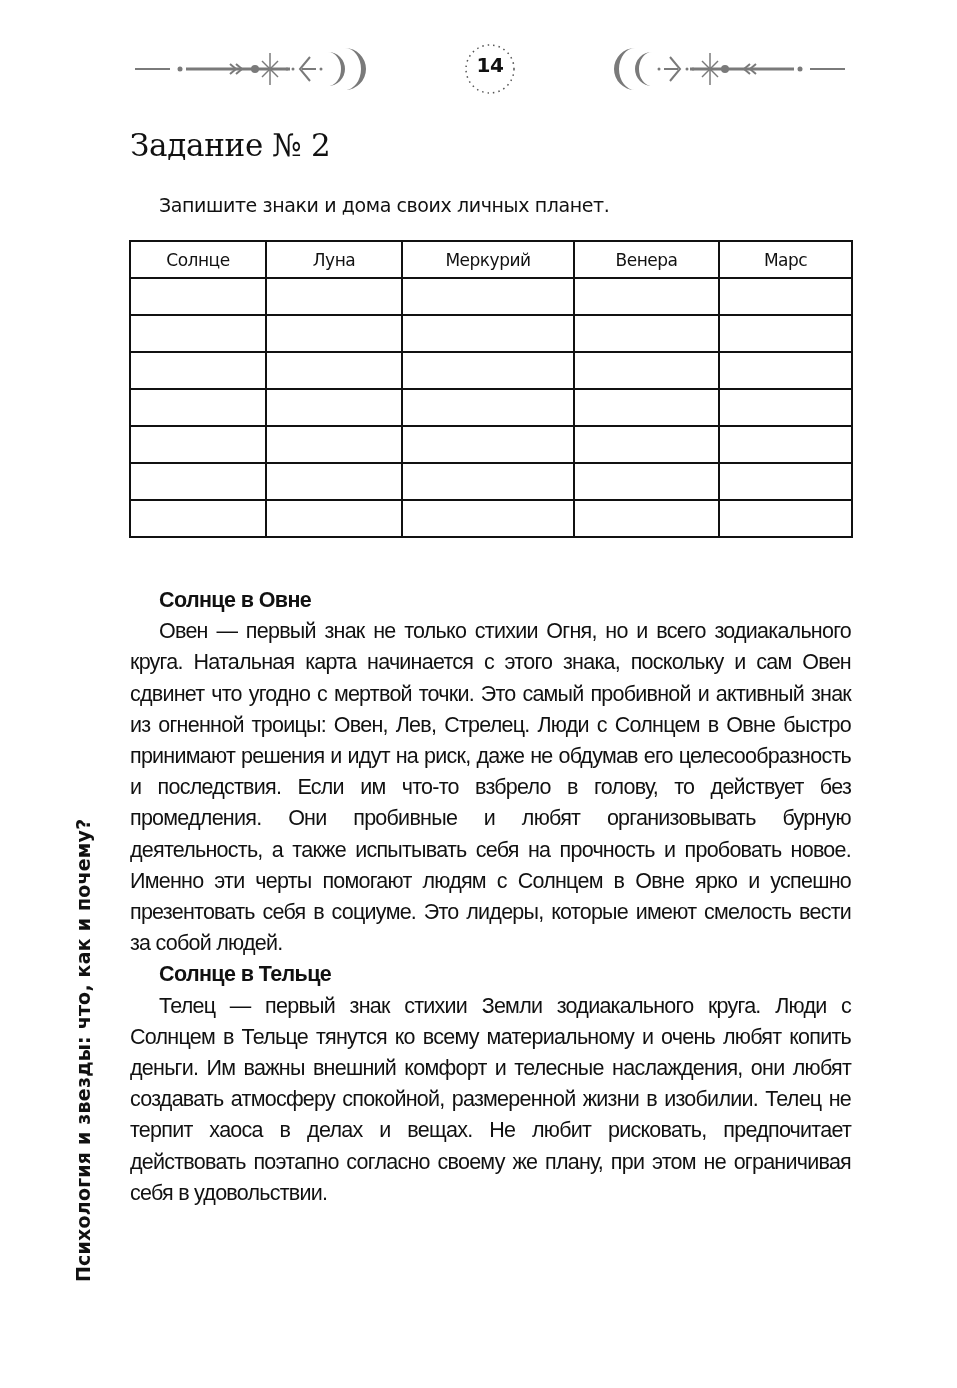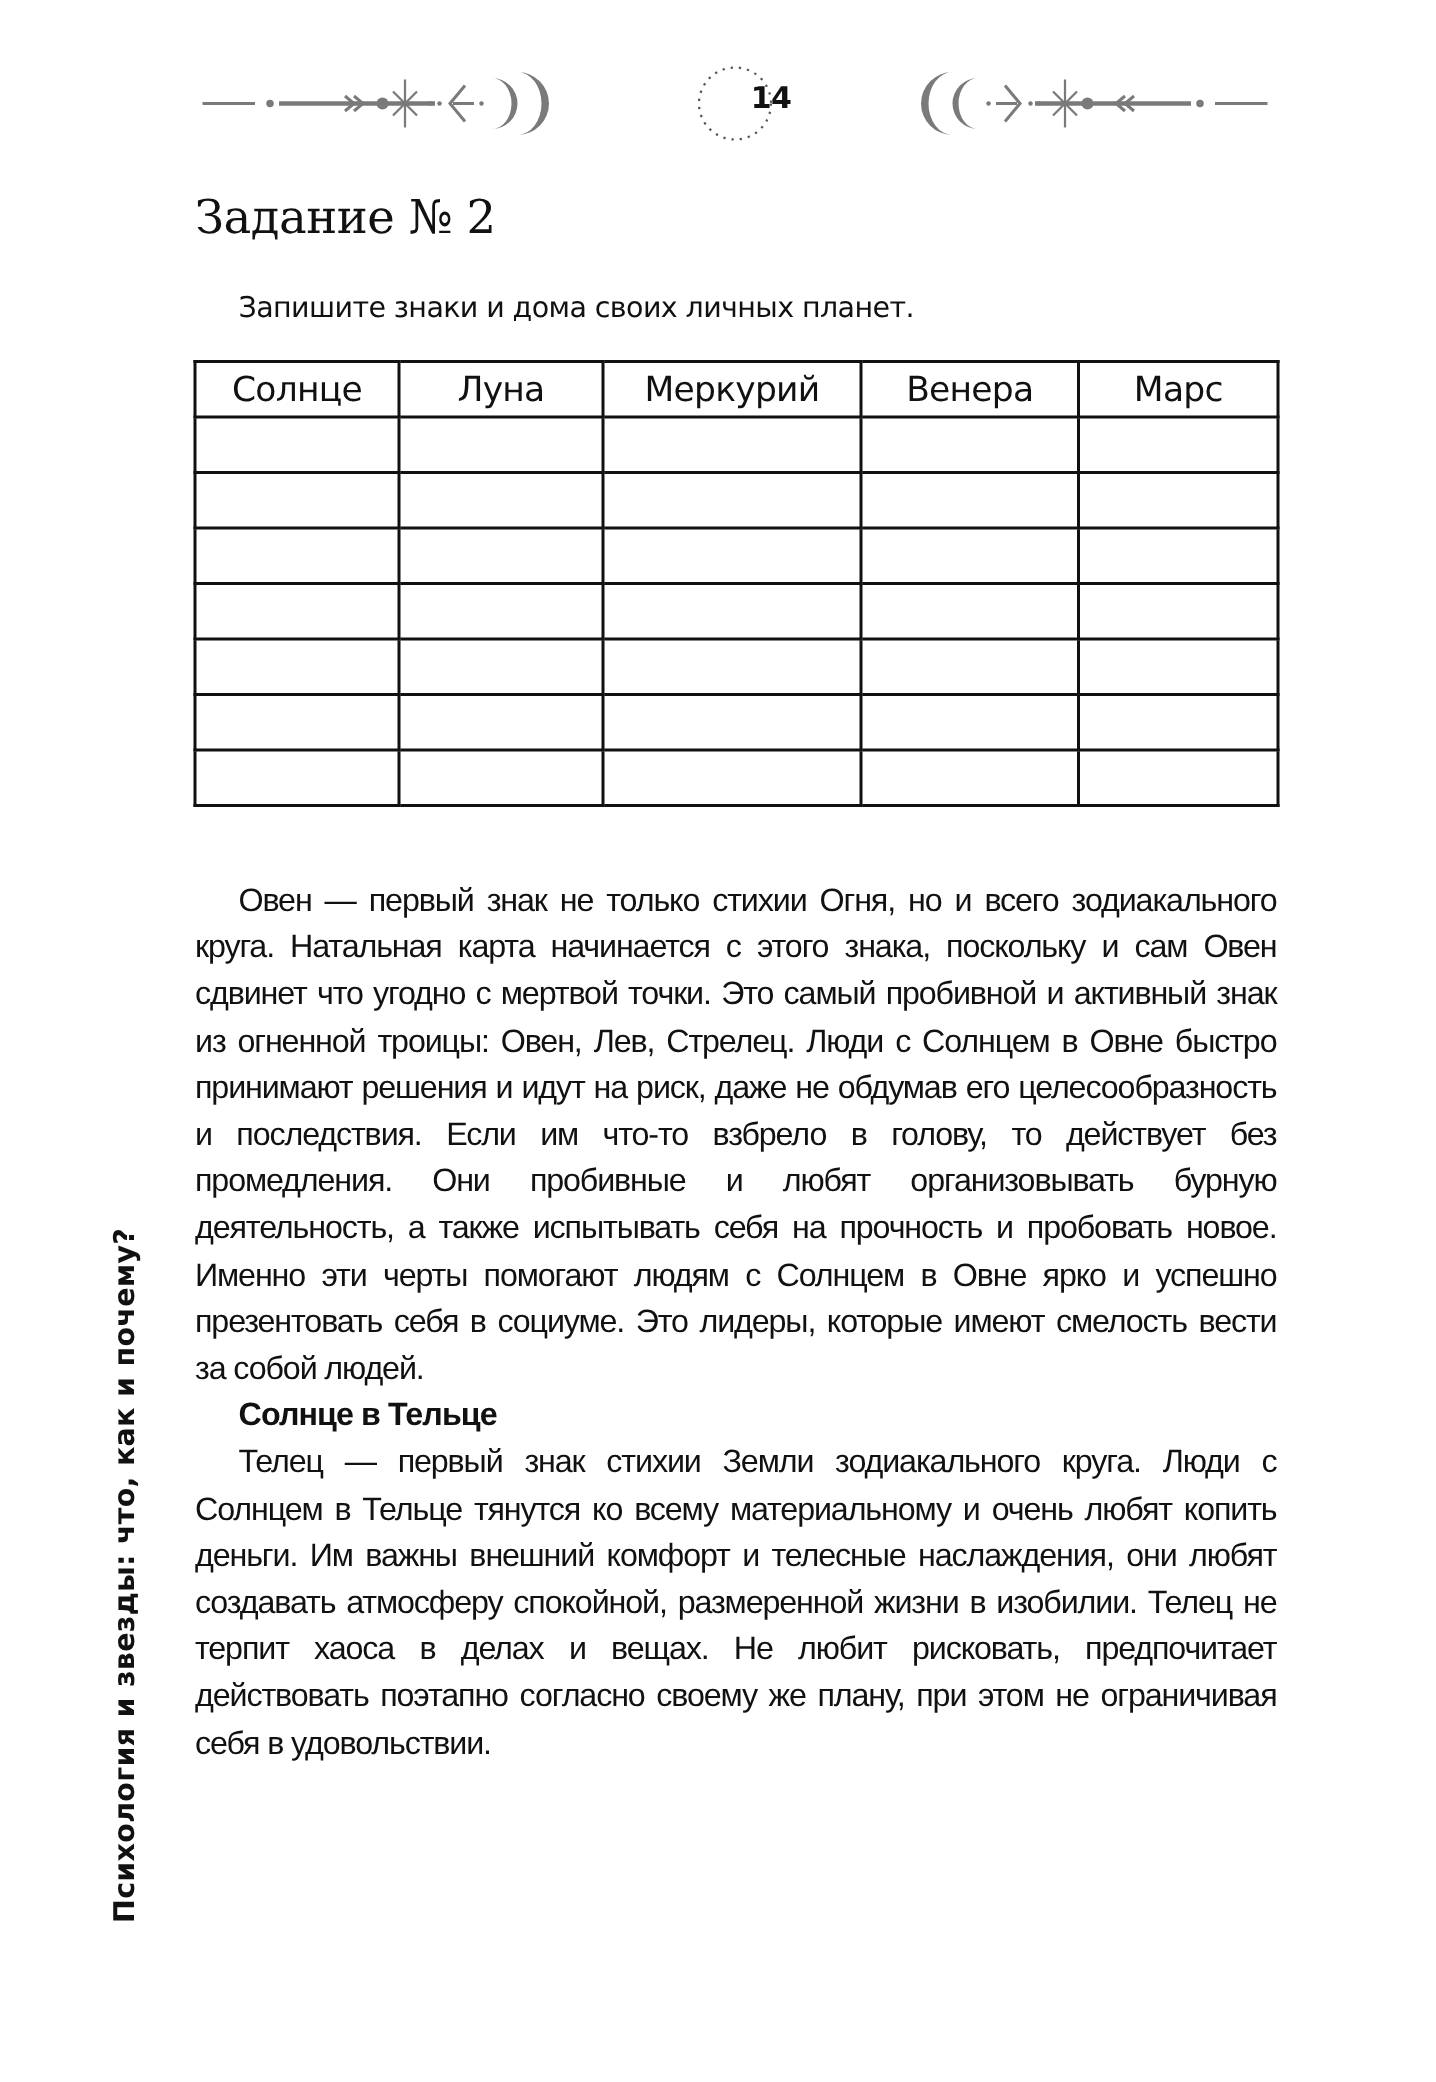--- a/index.html
+++ b/index.html
@@ -5,21 +5,21 @@
   html, body { margin: 0; padding: 0; background: #ffffff; }
   body {
     width: 957px; height: 1388px; position: relative; overflow: hidden;
     font-family: "Liberation Sans Narrow", "Liberation Sans", sans-serif;
     color: #111;
   }
   .ornament {
     position: absolute; left: 130px; top: 36px; width: 720px; height: 64px;
   }
   .page-num {
-    position: absolute; left: 489px; top: 53px; width: 50px; text-align: center;
+    position: absolute; left: 465px; top: 53px; width: 50px; text-align: center;
     font-family: "DejaVu Sans", sans-serif; font-weight: bold; font-size: 20px;
     color: #111; letter-spacing: -0.5px;
   }
   .title {
     position: absolute; left: 130px; top: 127px;
     font-family: "DejaVu Serif", serif; font-size: 31px; color: #111;
     letter-spacing: -0.3px; margin: 0; font-weight: normal;
   }
   .instruction {
     position: absolute; left: 159px; top: 194px;
@@ -27,21 +27,21 @@
     letter-spacing: -0.4px;
   }
   table.planets {
     position: absolute; left: 129px; top: 240px;
     border-collapse: collapse; table-layout: fixed;
     width: 722px;
   }
   table.planets td, table.planets th {
     border: 2px solid #111; height: 35px; padding: 0;
     font-family: "DejaVu Sans", sans-serif; font-weight: normal;
-    font-size: 23px; text-align: center; color: #111; letter-spacing: -0.5px;
+    font-size: 17px; text-align: center; color: #111; letter-spacing: -0.5px;
   }
   .body-text {
     position: absolute; left: 130px; top: 585px; width: 721px;
     font-family: "Liberation Sans", sans-serif; font-size: 21.5px;
     line-height: 31.2px; color: #111; letter-spacing: -0.75px;
     text-align: justify;
   }
   .body-text p { margin: 0; text-indent: 29px; }
   .body-text h3 {
     margin: 0; font-size: 21.5px; font-weight: bold; padding-left: 29px;
@@ -169,18 +169,19 @@
       <td></td>
       <td></td>
       <td></td>
       <td></td>
       <td></td>
     </tr>
   </tbody>
 </table>
 
 <div class="body-text">
+  <h3>Солнце в Овне</h3>
   <p>Овен — первый знак не только стихии Огня, но и всего зодиакального круга. Натальная карта начинается с этого знака, поскольку и сам Овен сдвинет что угодно с мертвой точки. Это самый пробивной и активный знак из огненной троицы: Овен, Лев, Стрелец. Люди с Солнцем в Овне быстро принимают решения и идут на риск, даже не обдумав его целесообразность и последствия. Если им что-то взбрело в голову, то действует без промедления. Они пробивные и любят организовывать бурную деятельность, а также испытывать себя на прочность и пробовать новое. Именно эти черты помогают людям с Солнцем в Овне ярко и успешно презентовать себя в социуме. Это лидеры, которые имеют смелость вести за собой людей.</p>
   <h3>Солнце в Тельце</h3>
   <p>Телец — первый знак стихии Земли зодиакального круга. Люди с Солнцем в Тельце тянутся ко всему материальному и очень любят копить деньги. Им важны внешний комфорт и телесные наслаждения, они любят создавать атмосферу спокойной, размеренной жизни в изобилии. Телец не терпит хаоса в делах и вещах. Не любит рисковать, предпочитает действовать поэтапно согласно своему же плану, при этом не ограничивая себя в удовольствии.</p>
 </div>
 
 <div class="side-text">Психология и звезды: что, как и почему?</div>
 
 </body></html>

